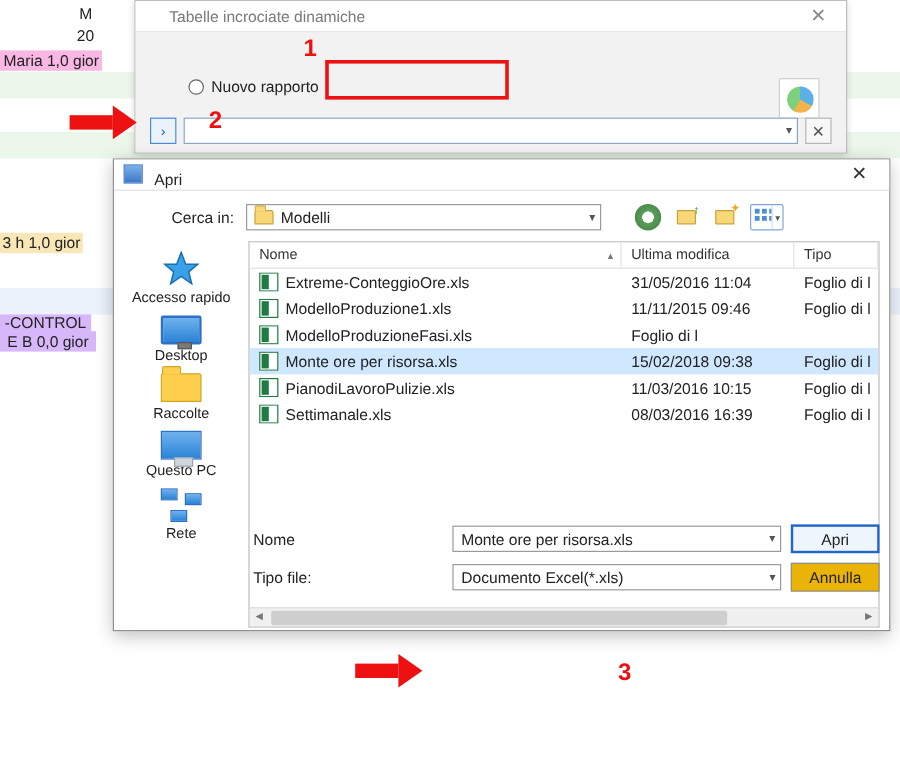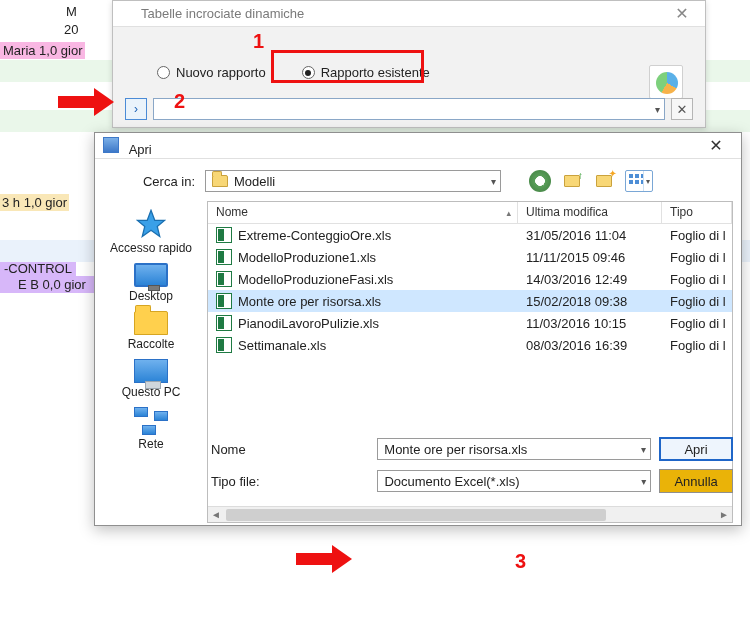--- a/index.html
+++ b/index.html
@@ -7,21 +7,21 @@
   .stage { position: relative; width: 750px; height: 639px; background: #fff; }
 
   
   .bg-row { position: absolute; left: 0; right: 0; height: 22px; }
 
   
   .dlg1 { position:absolute; left:112px; top:0; width:594px; height:128px; background:#f2f2f2; border:1px solid #bfbfbf; box-shadow:0 2px 6px rgba(0,0,0,.15); }
   .dlg1-title { position:absolute; left:0; top:0; right:0; height:26px; line-height:26px; padding-left:28px; color:#7a7a7a; font-size:13px; background:#fff; border-bottom:1px solid #e0e0e0; }
   .dlg1-close { position:absolute; right:6px; top:2px; width:34px; height:22px; text-align:center; line-height:22px; color:#888; font-size:16px; }
   .dlg1-body { position:absolute; left:0; right:0; top:26px; bottom:0; background:#f2f2f2; }
-  .radio-group { position:absolute; left:44px; top:38px; display:flex; gap:36px; align-items:flex-start; }
+  .radio-group { position:absolute; left:44px; top:38px; display:flex; gap:20px; align-items:flex-start;flex-direction:column; }
   .radio { display:flex; align-items:center; gap:6px; font-size:13px; color:#222; }
   .radio .dot { width:13px; height:13px; border:1px solid #666; border-radius:50%; background:#fff; position:relative; }
   .radio .dot.on::after { content:""; position:absolute; left:2.5px; top:2.5px; width:6px; height:6px; border-radius:50%; background:#222; }
   .redbox1 { position:absolute; left:271px; top:50px; width:153px; height:33px; border:3px solid #e11; }
   .annot1 { position:absolute; left:253px; top:30px; color:#e11; font-size:20px; font-weight:600; }
   .combo-row { position:absolute; left:12px; top:70px; right:12px; height:24px; display:flex; align-items:center; gap:6px; }
   .nav-btn { width:22px; height:22px; border:1px solid #4b8bd6; background:#eaf3fb; color:#1a5fb4; display:flex; align-items:center; justify-content:center; font-size:12px; }
   .combo1 { flex:1; height:22px; border:1px solid #8aa7c7; background:#fff; position:relative; }
   .combo1 .arrow { position:absolute; right:4px; top:50%; transform:translateY(-50%); font-size:10px; color:#555; }
   .x-btn { width:22px; height:22px; border:1px solid #b5b5b5; background:#f7f7f7; display:flex; align-items:center; justify-content:center; color:#555; }
@@ -106,21 +106,21 @@
 </head>
 <body>
 <div class="stage">
 
 <span class="bgtext" style="left:592px; top:0; background:#fff;">Settimana 0</span>
 <span class="bgtext" style="left:66px; top:4px;">M</span>
 <span class="bgtext" style="left:64px; top:22px;">20</span>
 <span class="bgtext" style="left:0; top:42px; background:#f9b7e3; padding:1px 3px;">Maria 1,0 gior</span>
 <span class="bgtext" style="left:0; top:194px; background:#f9e7b7; padding:1px 2px;">3 h 1,0 gior</span>
 <span class="bgtext" style="left:0; top:260px; background:#d7b7f9; padding:1px 4px;">-CONTROL</span>
-<span class="bgtext" style="left:0; top:276px; background:#d7b7f9; padding:1px 18px;">E B 0,0 gior</span>
+<span class="bgtext" style="left:0; top:276px; background:#d7b7f9; padding:1px 6px;">E B 0,0 gior</span>
 
 <div class="bg-row" style="top:60px; background:#eaf7ea;"></div>
 <div class="bg-row" style="top:110px; background:#eaf7ea;"></div>
 <div class="bg-row" style="top:240px; background:#eaf2fb;"></div>
 
 <div class="dlg1">
   <div class="dlg1-title">Tabelle incrociate dinamiche</div>
   <div class="dlg1-close">✕</div>
   <div class="dlg1-body">
     <div class="radio-group">
@@ -246,21 +246,20 @@
               <span>ModelloProduzione1.xls</span>
             </div>
             <div class="c col-date">11/11/2015 09:46</div>
             <div class="c col-type">Foglio di l</div>
           </div>
           <div class="fl-row">
             <div class="c col-name">
               <span class="xls-ico"></span>
               <span>ModelloProduzioneFasi.xls</span>
             </div>
-            <div class="c col-date">14/03/2016 12:49</div>
             <div class="c col-type">Foglio di l</div>
           </div>
           <div class="fl-row sel">
             <div class="c col-name">
               <span class="xls-ico"></span>
               <span>Monte ore per risorsa.xls</span>
             </div>
             <div class="c col-date">15/02/2018 09:38</div>
             <div class="c col-type">Foglio di l</div>
           </div>

